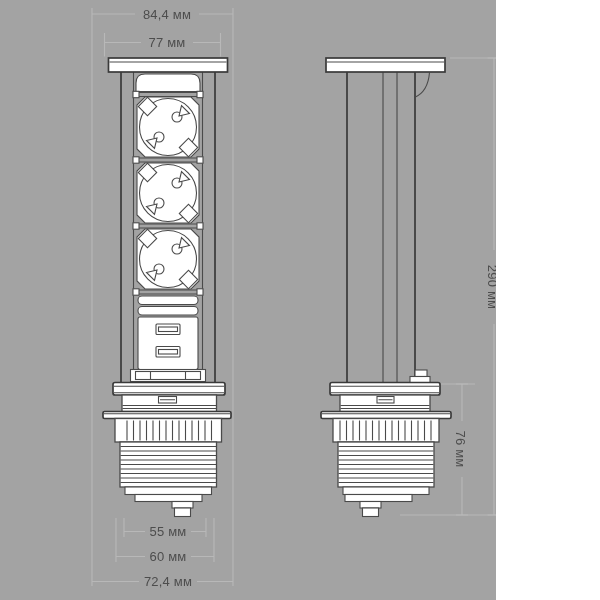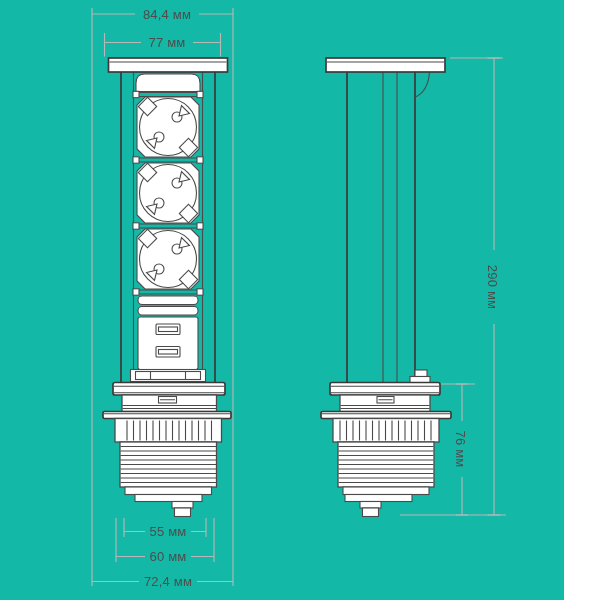--- a/index.html
+++ b/index.html
@@ -1,16 +1,16 @@
 <!DOCTYPE html>
 <html><head>
 <meta charset="utf-8">
 <style>
   html,body{margin:0;padding:0;background:#fff}
-  .canvas{width:564px;height:600px;background:#14b8a6;position:relative;overflow:hidden}
+  .canvas{width:496px;height:600px;background:#a3a3a3;position:relative;overflow:hidden}
   svg{display:block}
   svg text{font-family:"Liberation Sans","DejaVu Sans",sans-serif;font-size:13px;fill:#4d4d4d;letter-spacing:.2px}
   .s1{stroke:#3a3a3a;stroke-width:1.7;fill:#fff}
   .s1n{stroke:#3a3a3a;stroke-width:1.7;fill:none}
   .s2{stroke:#4a4a4a;stroke-width:1.1;fill:none}
   .s2f{stroke:#4a4a4a;stroke-width:1.1;fill:#fff}
   .s3f{stroke:#4a4a4a;stroke-width:1.3;fill:#fff}
   .dim{stroke:#b8b8b8;stroke-width:1.1;fill:none}
 </style>
 </head>

